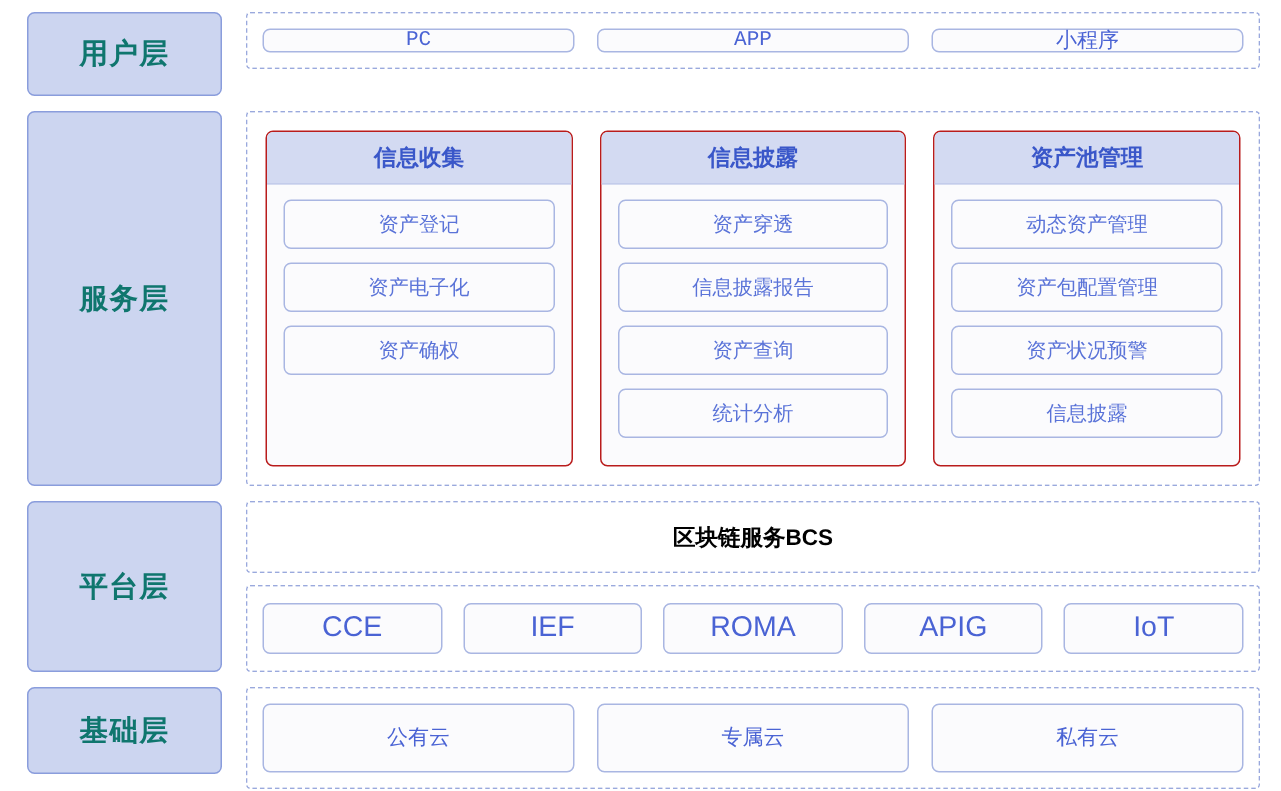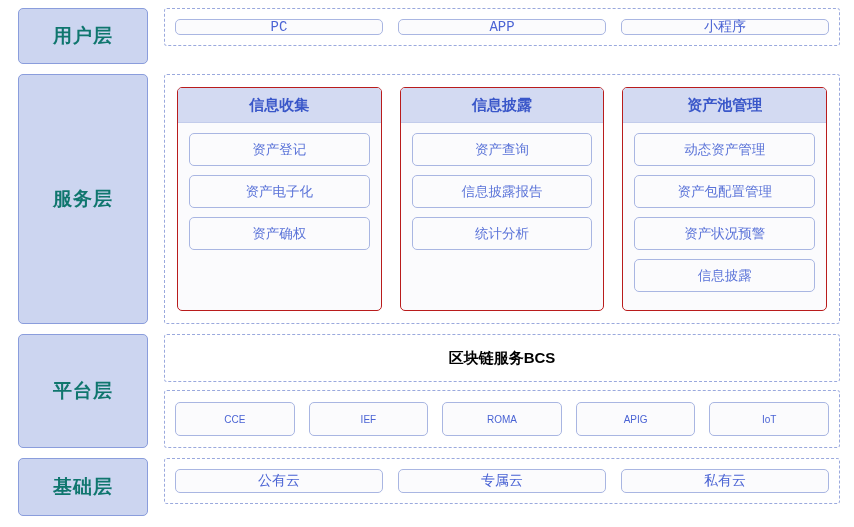--- a/index.html
+++ b/index.html
@@ -156,27 +156,27 @@
     width: 100%;
   }
   .middleware-box {
     flex: 1 1 auto;
     align-items: center;
     padding: 9px 10px;
     gap: 14px;
   }
   .middleware-box .pill {
     height: 34px;
-    font-size: 10px;
+    font-size: 19px;
   }
 
   
   .row-infra { height: 58px; justify-content: center; }
   .row-infra .dashed-box { align-items: center; }
-  .row-infra .pill { height: 24px; }
+  .row-infra .pill { height: 46px; }
 </style>
 </head>
 <body>
 
 <div id="diagram">
 
   <div class="layer-row row-user">
     <div class="layer-label">用户层</div>
     <div class="layer-content">
       <div class="dashed-box">
@@ -197,22 +197,23 @@
           <div class="service-card-body">
             <div class="service-item">资产登记</div>
             <div class="service-item">资产电子化</div>
             <div class="service-item">资产确权</div>
           </div>
         </div>
 
         <div class="service-card">
           <div class="service-card-header">信息披露</div>
           <div class="service-card-body">
+            <div class="service-item">资产穿透</div>
+            <div class="service-item">信息披露报告</div>
             <div class="service-item">资产查询</div>
-            <div class="service-item">信息披露报告</div>
             <div class="service-item">统计分析</div>
           </div>
         </div>
 
         <div class="service-card">
           <div class="service-card-header">资产池管理</div>
           <div class="service-card-body">
             <div class="service-item">动态资产管理</div>
             <div class="service-item">资产包配置管理</div>
             <div class="service-item">资产状况预警</div>

